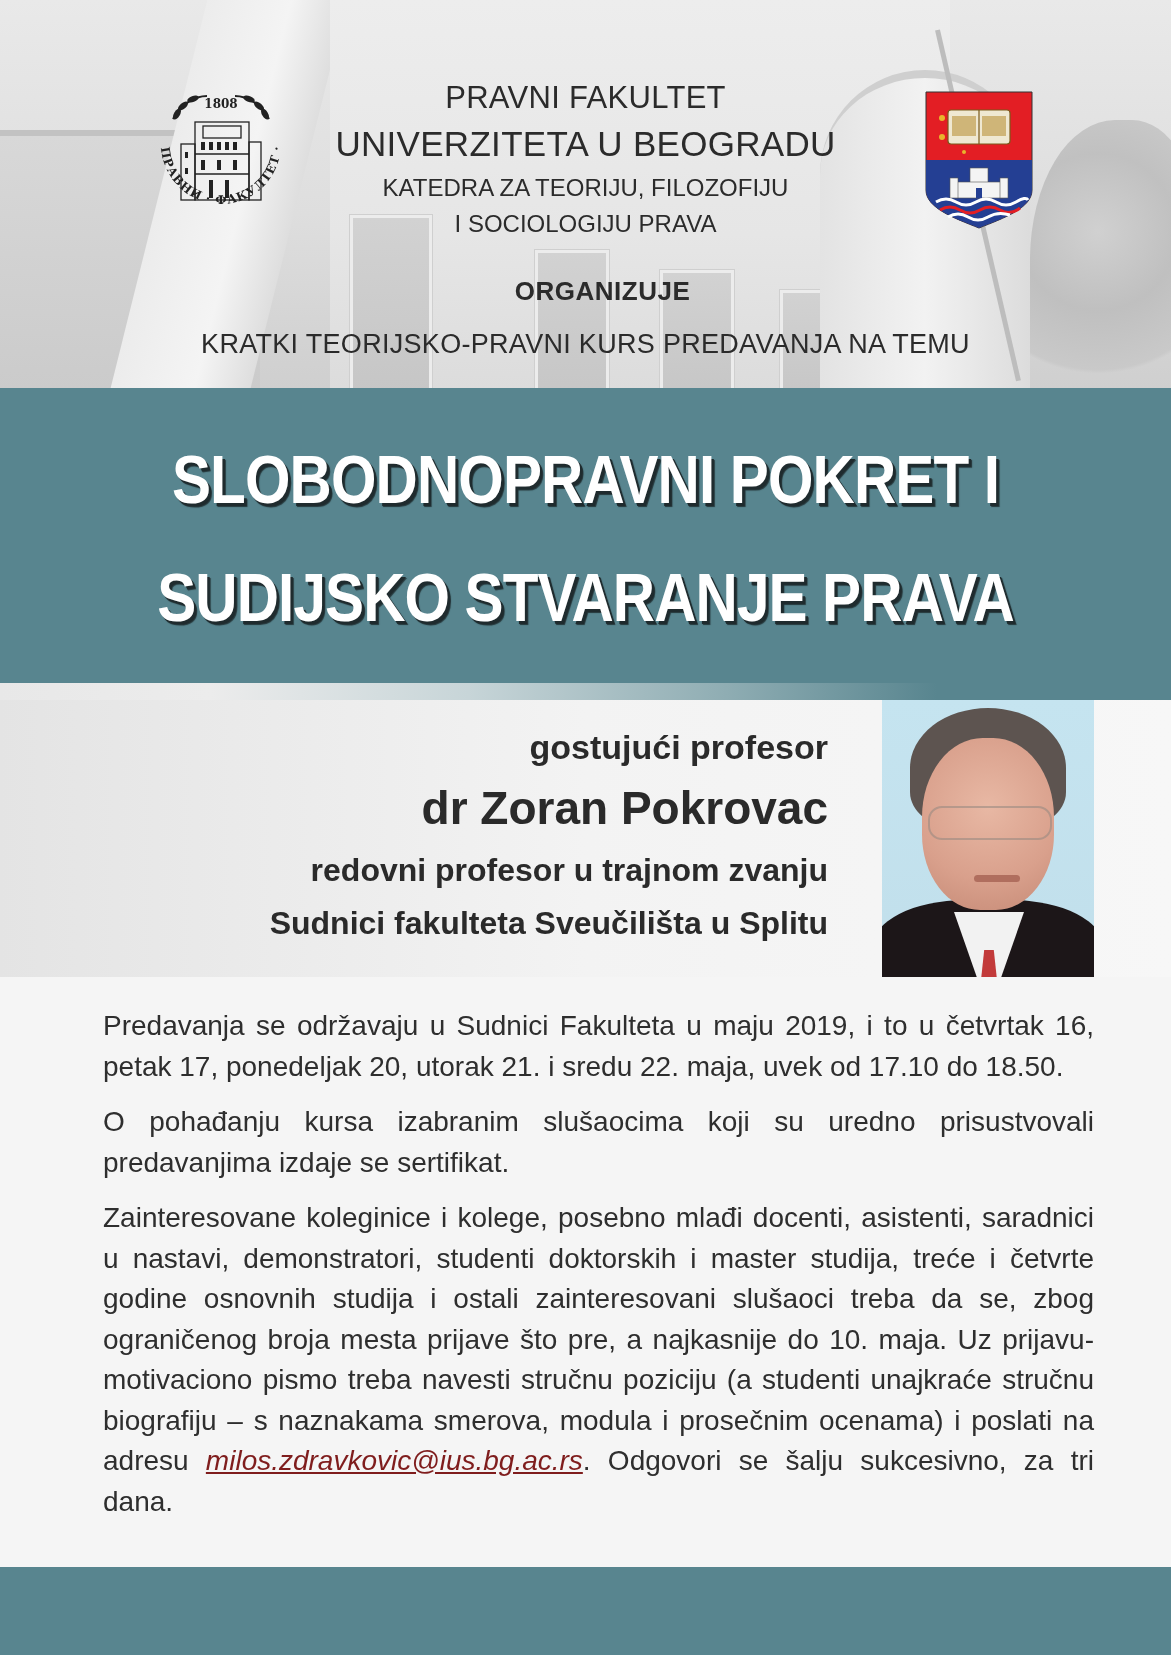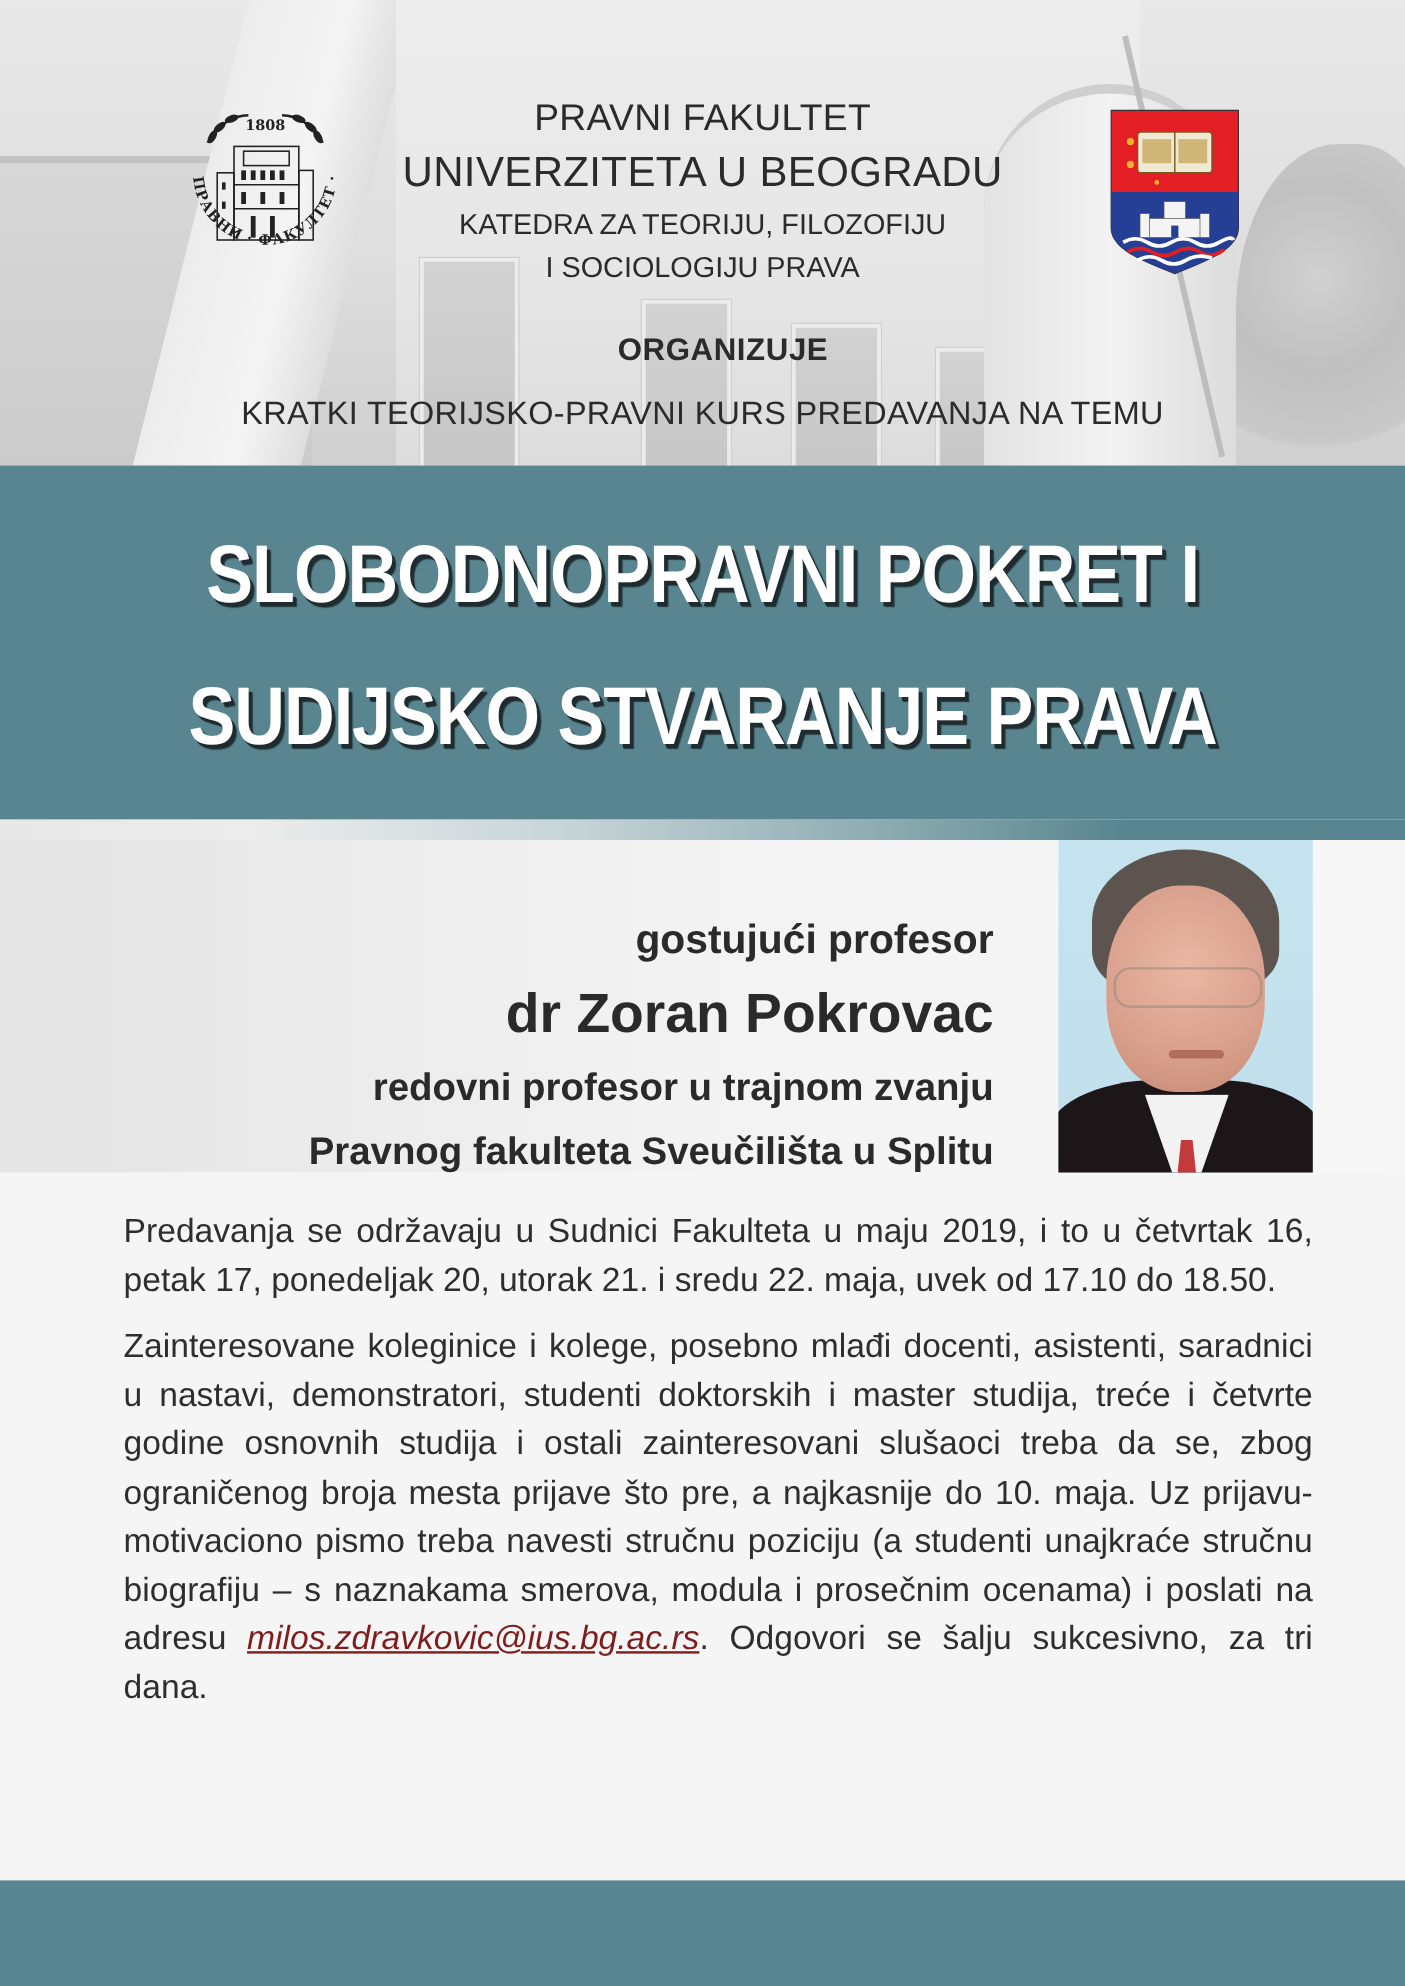--- a/index.html
+++ b/index.html
@@ -51,21 +51,21 @@
     .gradient-strip {
       position: absolute; left: 0; top: 683px; width: 1171px; height: 17px;
       background: linear-gradient(90deg, #e8e8e8 0%, #ececec 18%, #c7d5d8 40%, #8fadb3 62%, #58858f 80%, #58858f 100%);
     }
 
     
     .speaker {
       position: absolute; left: 0; top: 700px; width: 1171px; height: 277px;
       background: linear-gradient(90deg, #e4e4e4 0%, #f3f3f3 50%, #f7f7f7 100%);
     }
-    .sp-text { position: absolute; right: 343px; text-align: right; color: #2a2a2a; font-weight: bold; margin-top: 36px; }
+    .sp-text { position: absolute; right: 343px; text-align: right; color: #2a2a2a; font-weight: bold; }
     .sp-role { top: 728px; font-size: 34px; }
     .sp-name { top: 781px; font-size: 46px; }
     .sp-title1 { top: 852px; font-size: 32px; }
     .sp-title2 { top: 905px; font-size: 32px; }
 
     .photo {
       position: absolute; left: 882px; top: 700px; width: 212px; height: 277px; overflow: hidden;
       background: linear-gradient(180deg, #c5e4f0 0%, #c1dfeb 100%);
     }
     .photo .hair { position: absolute; left: 28px; top: 8px; width: 156px; height: 120px; border-radius: 50% 50% 30% 30%; background: #5d5450; }
@@ -183,30 +183,31 @@
 
 <div class="title-band"></div>
 <div class="title-line title-line-1">SLOBODNOPRAVNI POKRET I</div>
 <div class="title-line title-line-2">SUDIJSKO STVARANJE PRAVA</div>
 <div class="gradient-strip"></div>
 
 <div class="speaker"></div>
 <div class="sp-text sp-role">gostujući profesor</div>
 <div class="sp-text sp-name">dr Zoran Pokrovac</div>
 <div class="sp-text sp-title1">redovni profesor u trajnom zvanju</div>
-<div class="sp-text sp-title2">Pravnog fakulteta Sveučilišta u Splitu</div>
+<div class="sp-text sp-title2">Sudnici fakulteta Sveučilišta u Splitu</div>
 
 <div class="photo" aria-label="portrait-photo">
   <div class="suit"></div>
   <div class="shirt"></div>
   <div class="tie"></div>
   <div class="hair"></div>
   <div class="face"></div>
   <div class="glasses"></div>
   <div class="mouth"></div>
 </div>
 
 <div class="body-text">
   <p class="last-line-left">Predavanja se održavaju u Sudnici Fakulteta u maju 2019, i to u četvrtak 16, petak 17, ponedeljak 20, utorak 21. i sredu 22. maja, uvek od 17.10 do 18.50.</p>
+  <p class="last-line-left">O pohađanju kursa izabranim slušaocima koji su uredno prisustvovali predavanjima izdaje se sertifikat.</p>
   <p class="last-line-left"><span>Zainteresovane koleginice i kolege, posebno mlađi docenti, asistenti, saradnici u nastavi, demonstratori, studenti doktorskih i master studija, treće i četvrte godine osnovnih studija i ostali zainteresovani slušaoci treba da se, zbog ograničenog broja mesta prijave što pre, a najkasnije do 10. maja. Uz prijavu-motivaciono pismo treba navesti stručnu poziciju (a studenti unajkraće stručnu biografiju – s naznakama smerova, modula i prosečnim ocenama) i poslati na adresu </span><a class="email-link" href="mailto:milos.zdravkovic@ius.bg.ac.rs">milos.zdravkovic@ius.bg.ac.rs</a><span>. Odgovori se šalju sukcesivno, za tri dana.</span></p>
 </div>
 
 <div class="footer-band"></div>
 
 </body></html>

